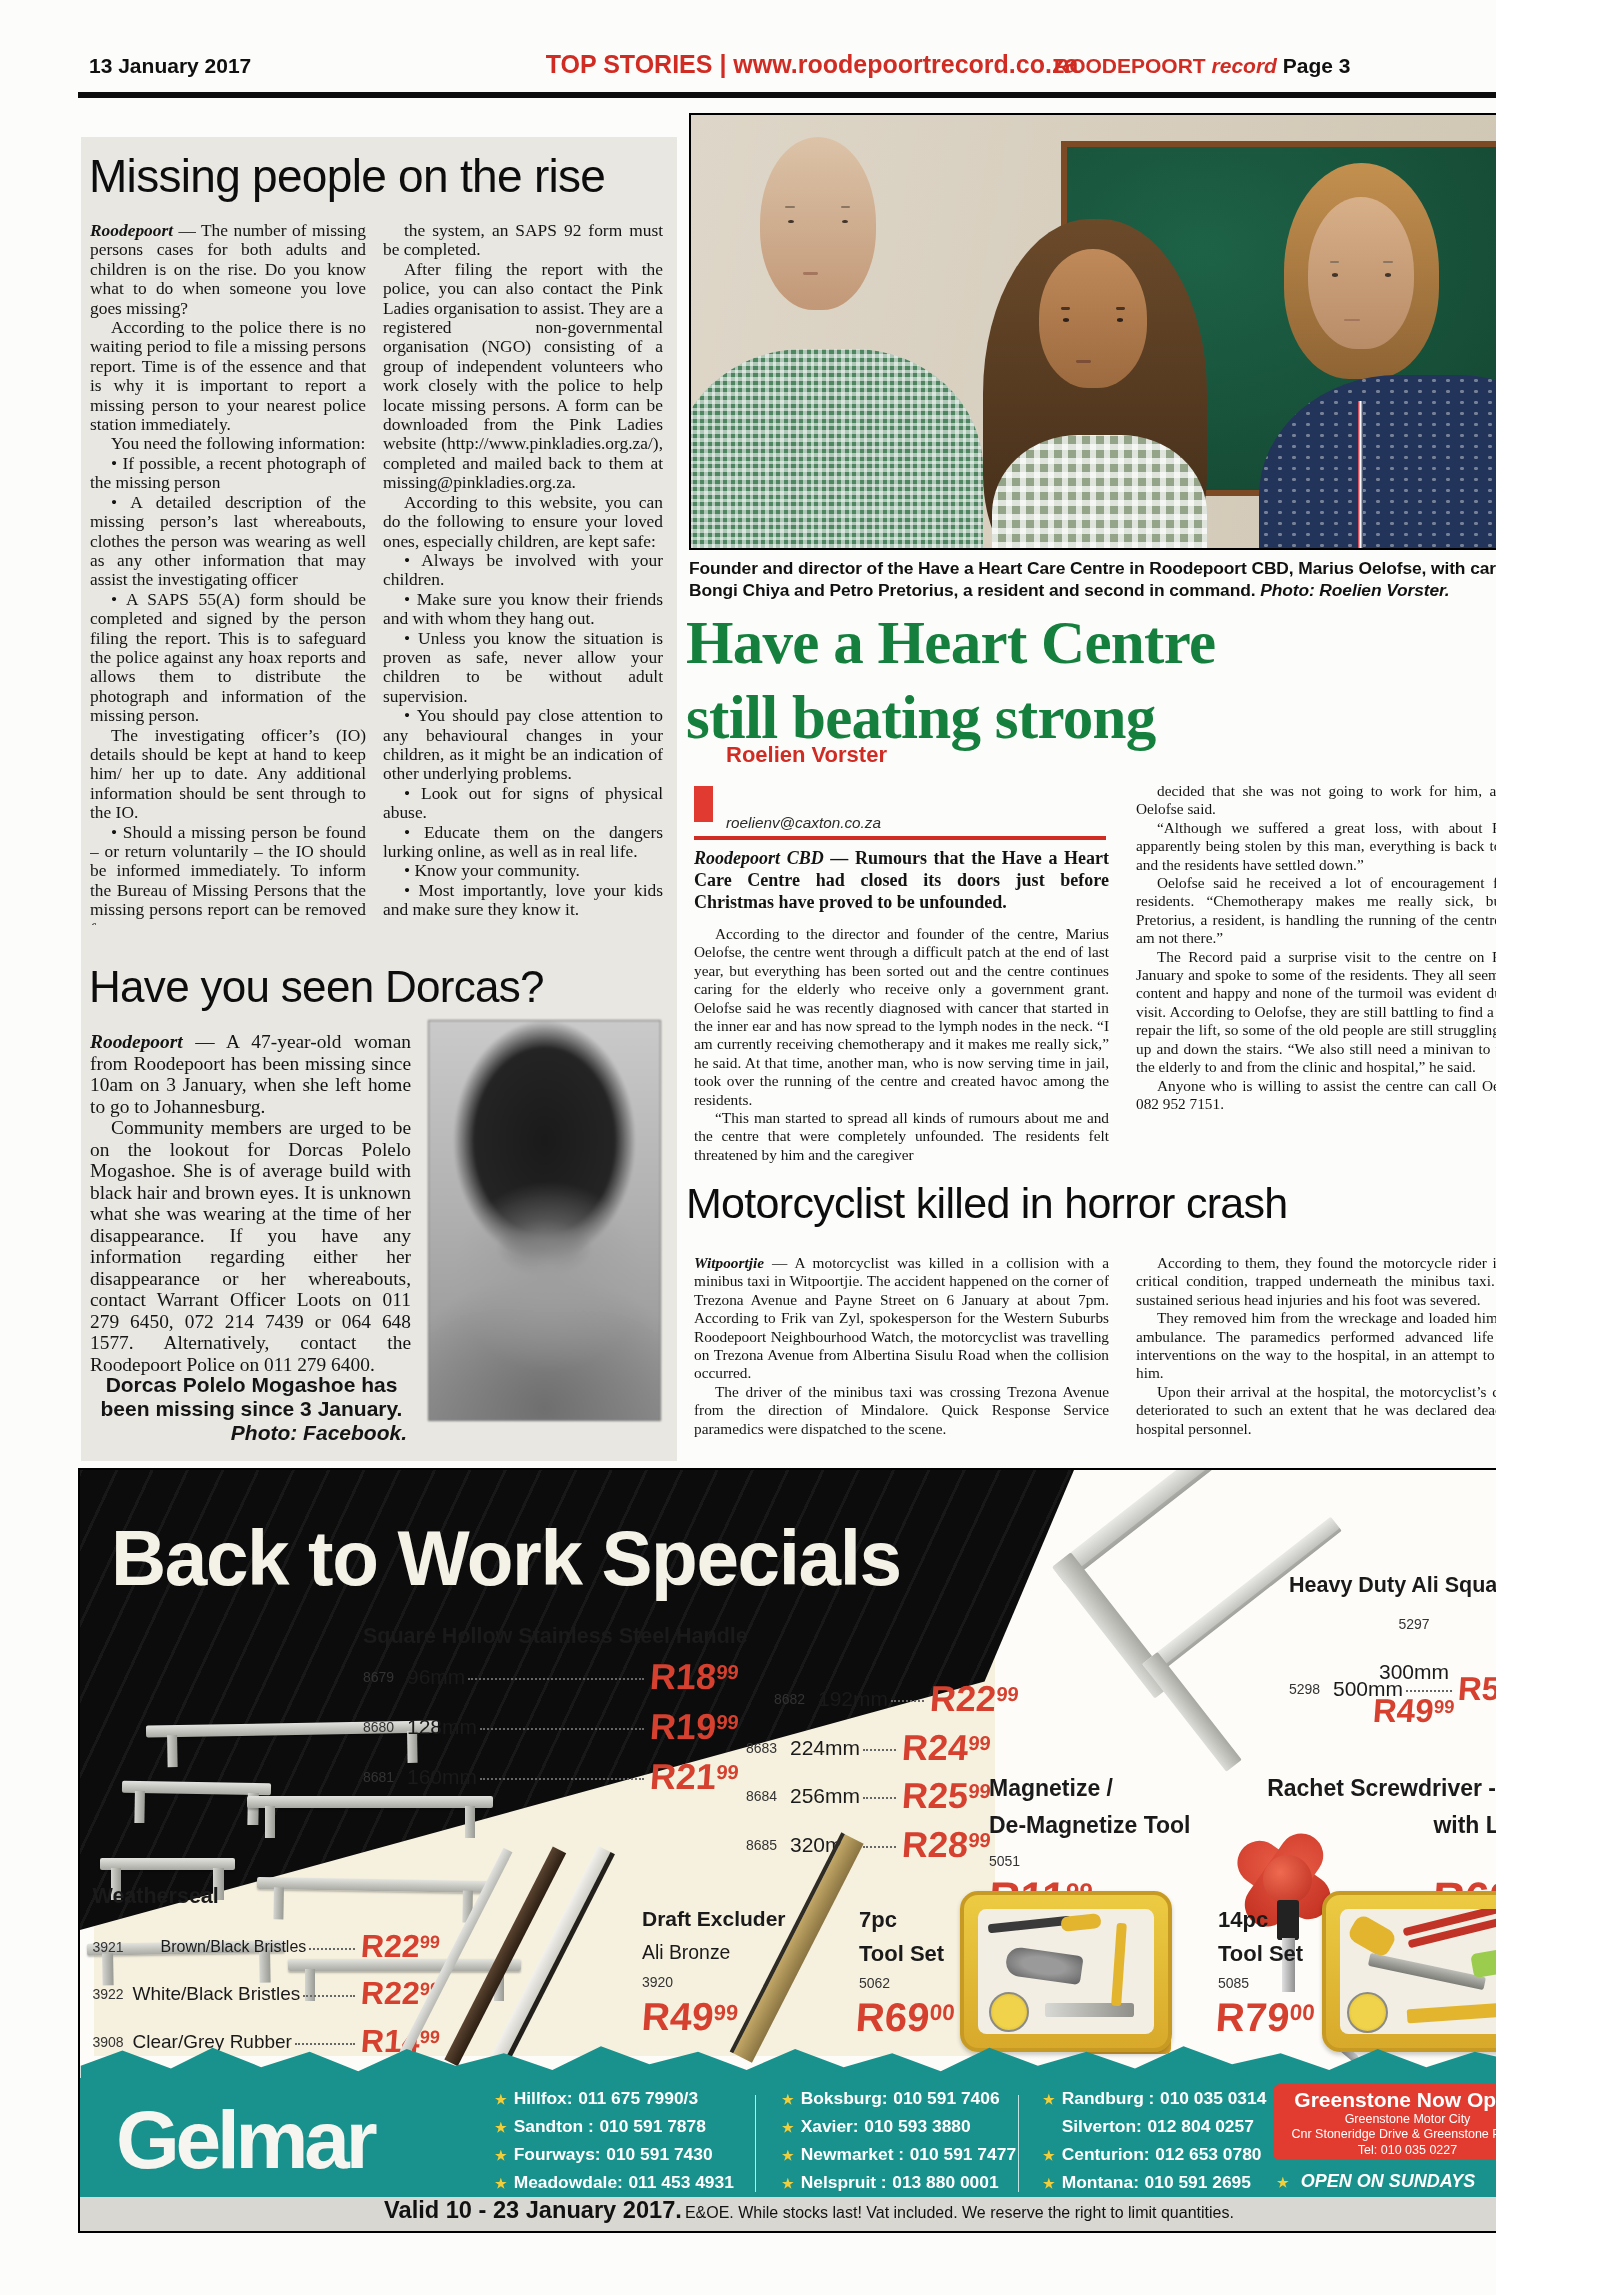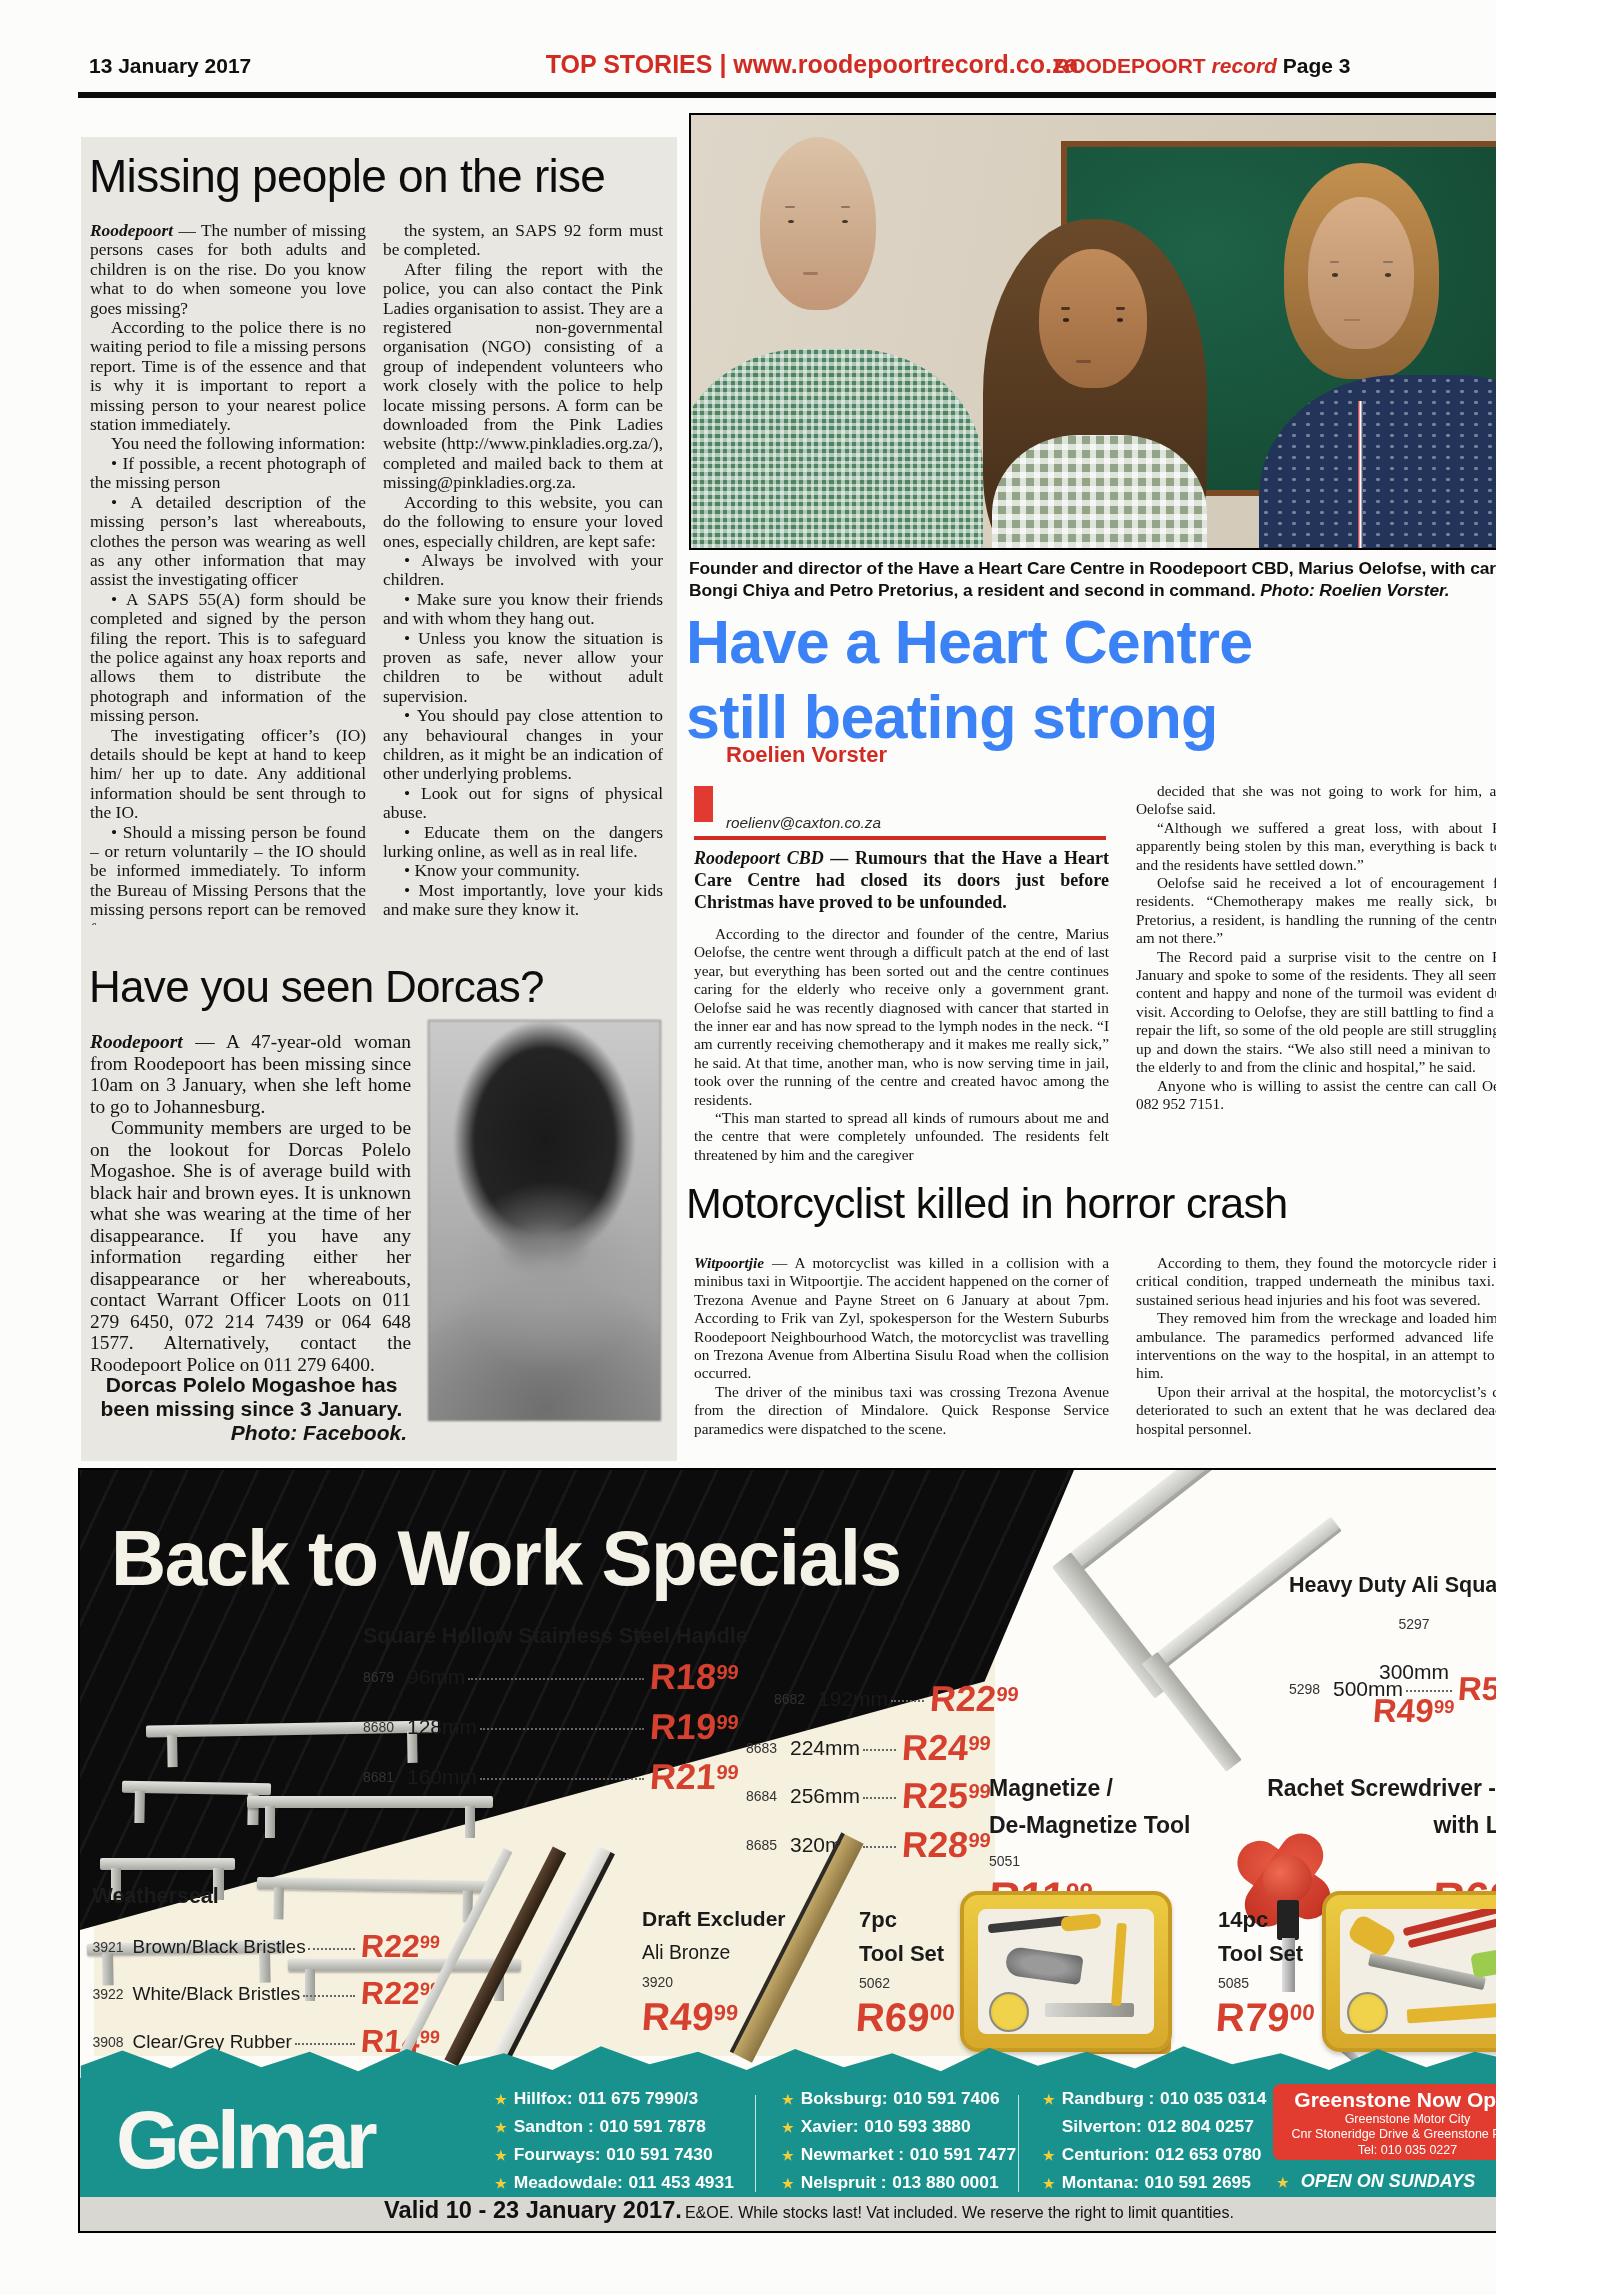--- a/index.html
+++ b/index.html
@@ -16,21 +16,21 @@
   .rule-top{left:78px;top:92px;width:1463px;height:6.2px;background:#0d0d0d;}
 
   
   .gray-panel{left:81px;top:137px;width:596px;height:1324px;background:#e8e7e2;}
 
   
   .headline-sans{font-family:"Liberation Sans",sans-serif;font-weight:400;color:#0d0d0d;letter-spacing:-0.7px;}
   .h-missing{left:89px;top:149px;font-size:46px;}
   .h-dorcas{left:89px;top:962px;font-size:44px;}
   .h-motor{left:686px;top:1179px;font-size:43px;}
-  .h-heart{left:686px;top:605px;font-family:Liberation Sans, sans-serif;font-weight:700;font-size:61px;line-height:75px;color:#3b82f6;letter-spacing:-0.7px;}
+  .h-heart{left:686px;top:605px;font-family:Liberation Serif, serif;font-weight:700;font-size:61px;line-height:75px;color:#15803d;letter-spacing:-0.7px;}
 
   
   .col{overflow:hidden;text-align:justify;}
   .col p{margin:0;text-indent:21px;}
   .col p.lead{text-indent:0;}
   .dateline{font-weight:700;font-style:italic;}
   .small-serif{font-size:17.4px;line-height:19.4px;}
   .mid-serif{font-size:19.4px;line-height:21.5px;}
   .tiny-serif{font-size:15.3px;line-height:18.4px;}
   .lede{font-weight:700;font-size:18px;line-height:22px;text-align:justify;}
@@ -437,21 +437,21 @@
       <div class="bit" style="left:180px;top:160px;transform:rotate(64deg);"></div>
       <div class="bit" style="left:215px;top:147px;transform:rotate(64deg);"></div>
       <div class="bit" style="left:246px;top:136px;transform:rotate(64deg);"></div>
       <div class="bit" style="left:163px;top:229px;transform:rotate(20deg);"></div>
       <div class="bit" style="left:125px;top:250px;transform:rotate(40deg);"></div>
     </div>
 
     <div class="abs ad-h" style="left:12.5px;top:414px;font-size:21.5px;">Weatherseal</div>
     <div class="abs prow" style="left:12.5px;top:458px;width:347px;">
       <span class="pcode" style="flex-basis:40px;">3921</span>
-      <span class="psize" style="font-size:19px;">Brown/Black Bristles</span>
+      <span class="psize" style="font-size:16px;margin-left:28px;">Brown/Black Bristles</span>
         <span class="leader"></span>
       <span class="price" style="font-size:32px;"><span>R22</span><span class="sup">99</span></span>
     </div>
     <div class="abs prow" style="left:12.5px;top:505px;width:347px;">
       <span class="pcode" style="flex-basis:40px;">3922</span>
       <span class="psize" style="font-size:19px;">White/Black Bristles</span>
         <span class="leader"></span>
       <span class="price" style="font-size:32px;"><span>R22</span><span class="sup">99</span></span>
     </div>
     <div class="abs prow" style="left:12.5px;top:553px;width:347px;">

